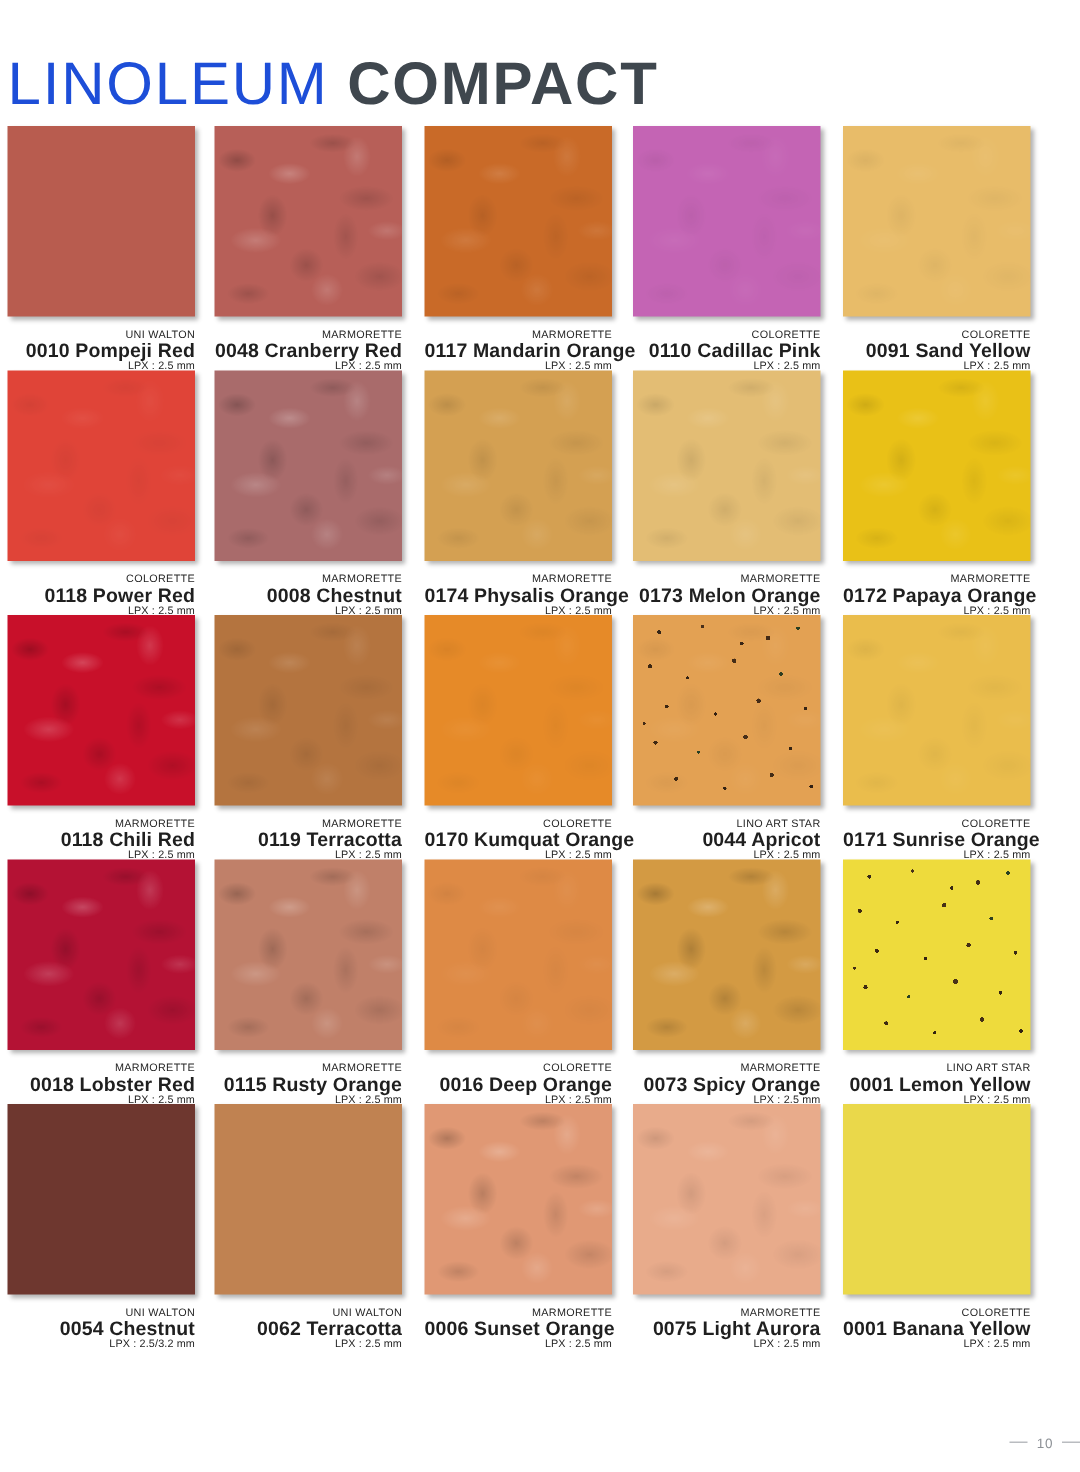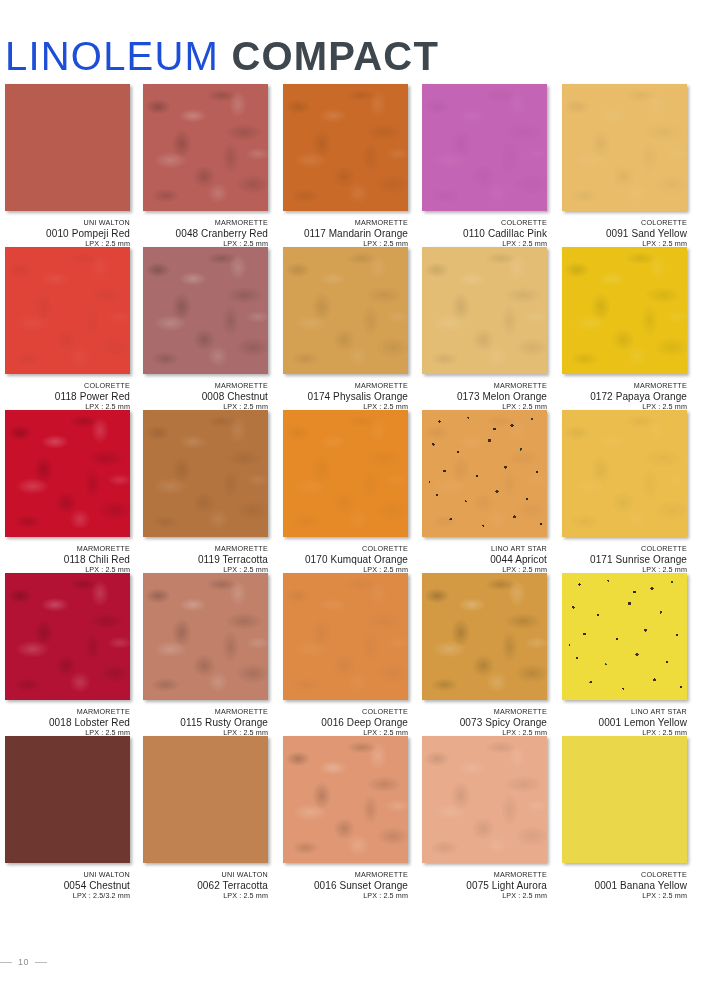--- a/index.html
+++ b/index.html
@@ -142,39 +142,40 @@
     line-height: 10.6px;
   }
   .lbl-brand {
     font-size: 7.2px;
     letter-spacing: 0.22px;
     text-transform: uppercase;
     color: #1f1f1f;
     white-space: nowrap;
   }
   .lbl-name {
-    font-size: 10px;
+    font-size: 13px;
     letter-spacing: 0.1px;
     color: #1f1f1f;
     white-space: nowrap;
+    font-weight: bold;
   }
   .lbl-spec {
     font-size: 7.2px;
     letter-spacing: 0.1px;
     color: #1f1f1f;
     white-space: nowrap;
   }
 
   
   #page-footer {
     position: absolute;
     left: 0;
     bottom: 14px;
     width: 720px;
-    text-align: left;
+    text-align: right;
   }
   .footer-inner {
     display: inline-flex;
     align-items: center;
     gap: 6px;
   }
   .footer-rule {
     display: block;
     width: 12px;
     height: 1px;
@@ -463,21 +464,21 @@
         </div>
       </div>
       <div class="swatch-cell c2">
         <div class="swatch-chip tex-high" style="background: rgb(224, 152, 116);">
           <span class="tex"></span>
           <span class="tex2"></span>
           <span class="speck"></span>
         </div>
         <div class="swatch-label">
           <div class="lbl-brand">MARMORETTE</div>
-          <div class="lbl-name">0016 Sunset Orange</div>
+          <div class="lbl-name">0006 Sunset Orange</div>
           <div class="lbl-spec">LPX : 2.5 mm</div>
         </div>
       </div>
       <div class="swatch-cell c3">
         <div class="swatch-chip tex-med" style="background: rgb(232, 171, 139);">
           <span class="tex"></span>
           <span class="tex2"></span>
           <span class="speck"></span>
         </div>
         <div class="swatch-label">

